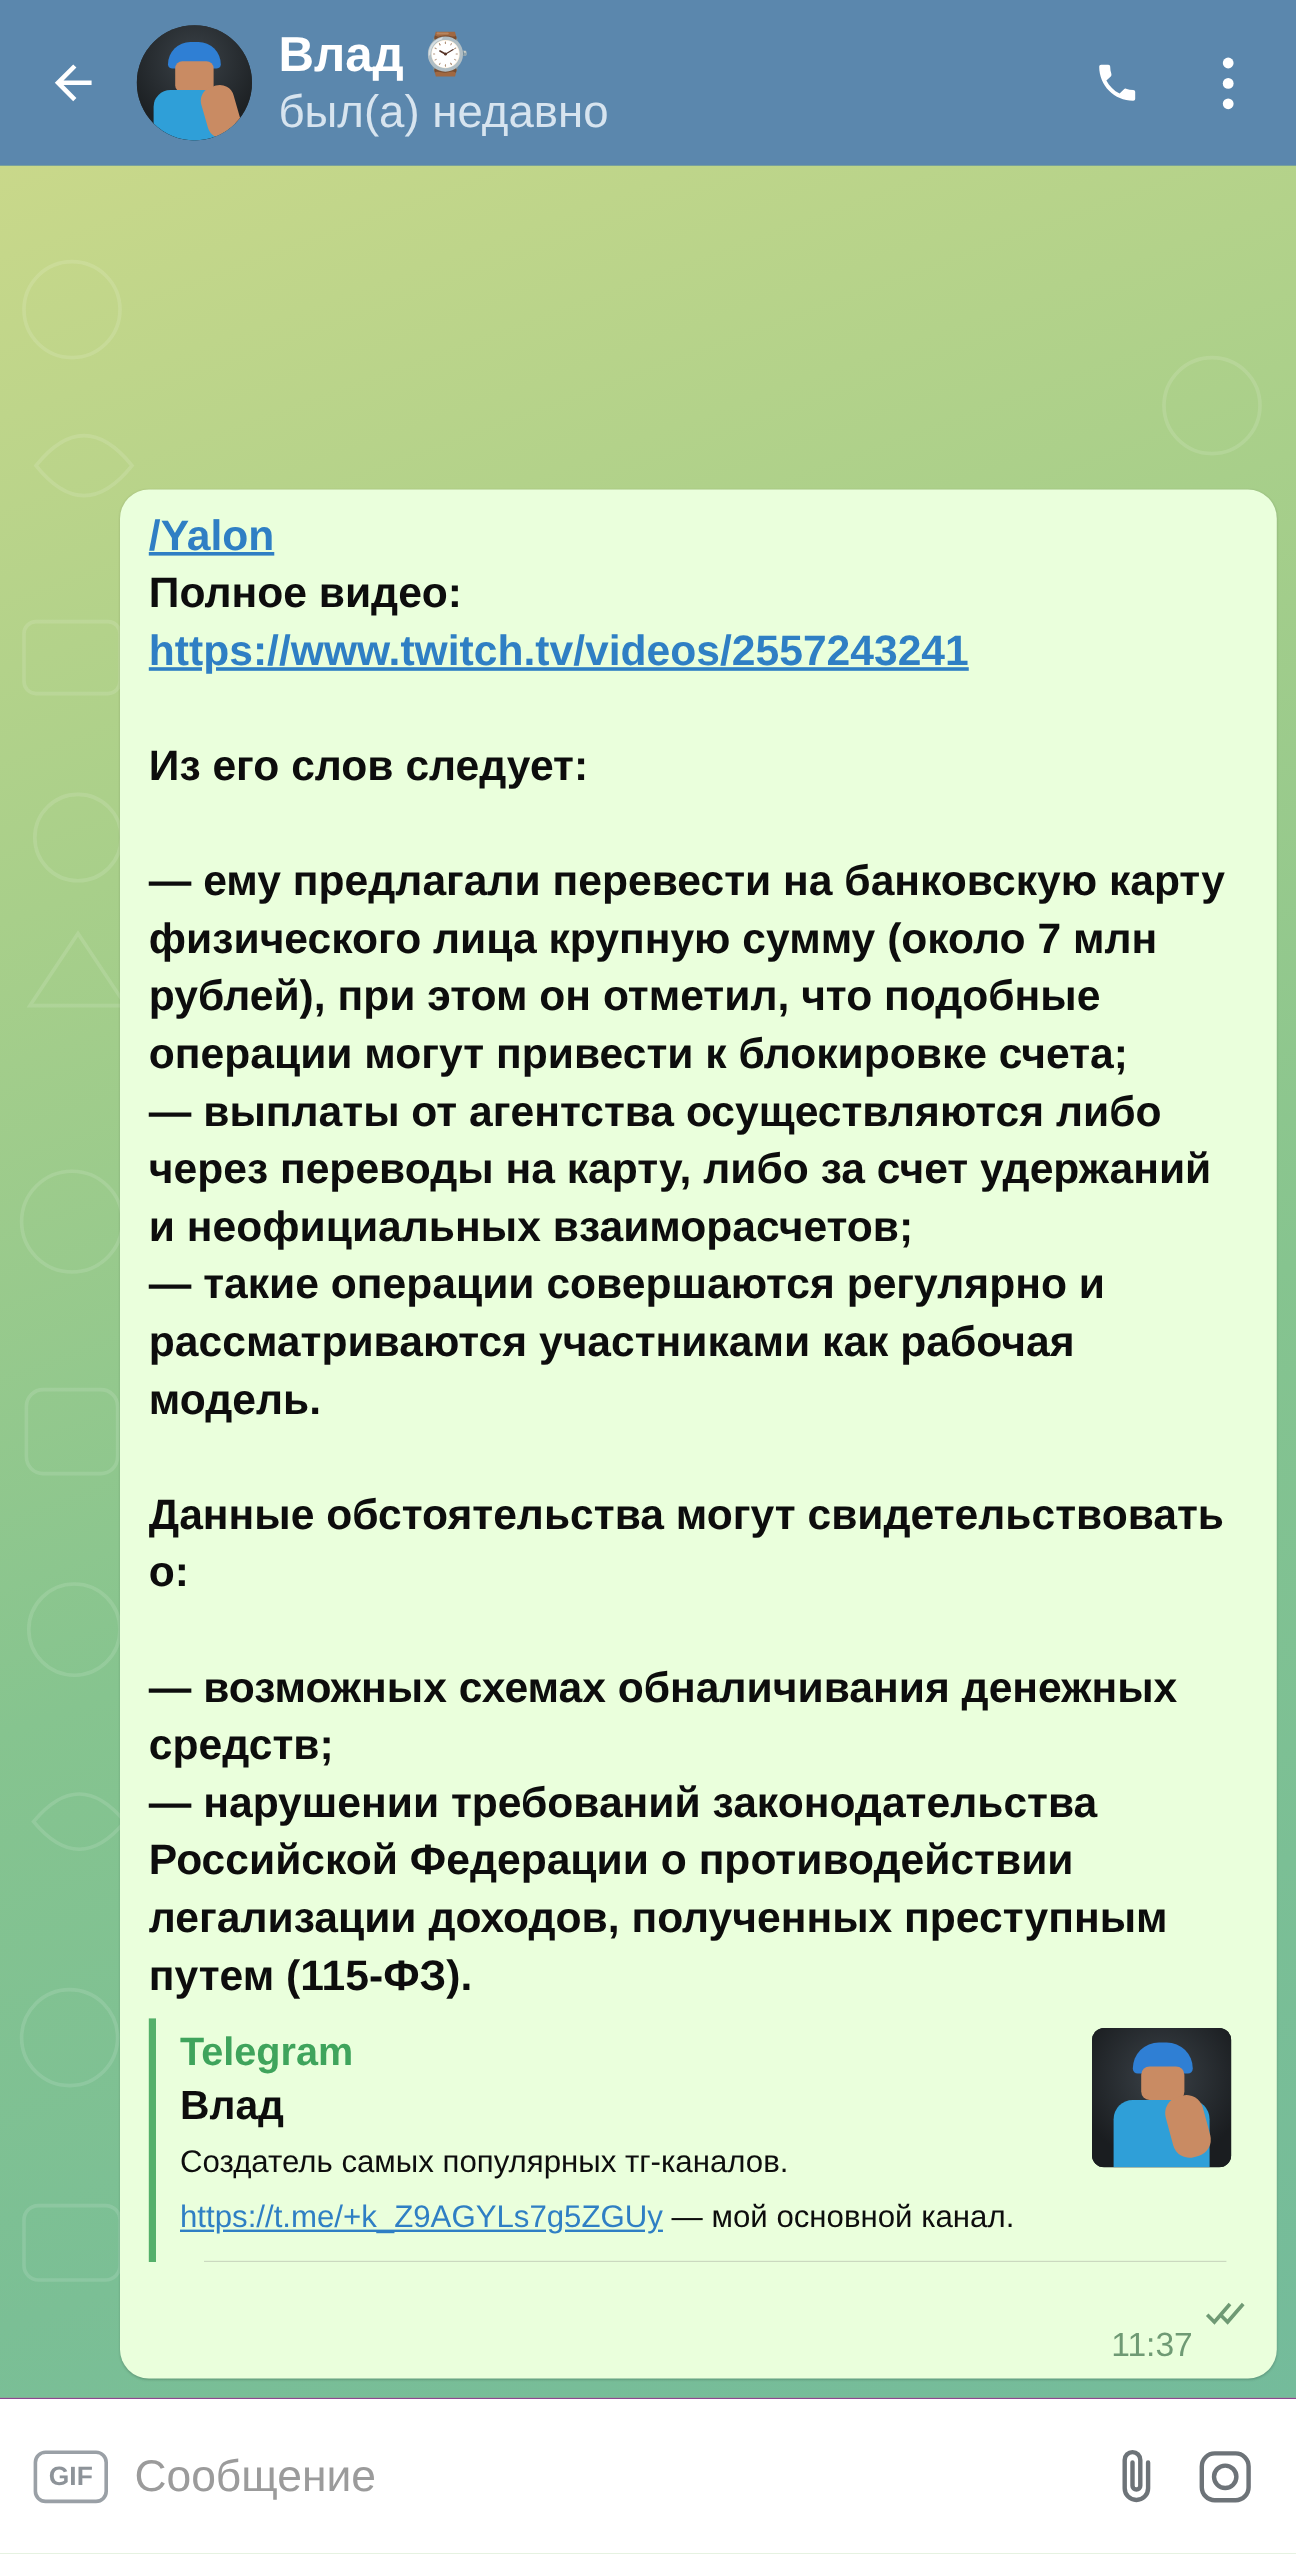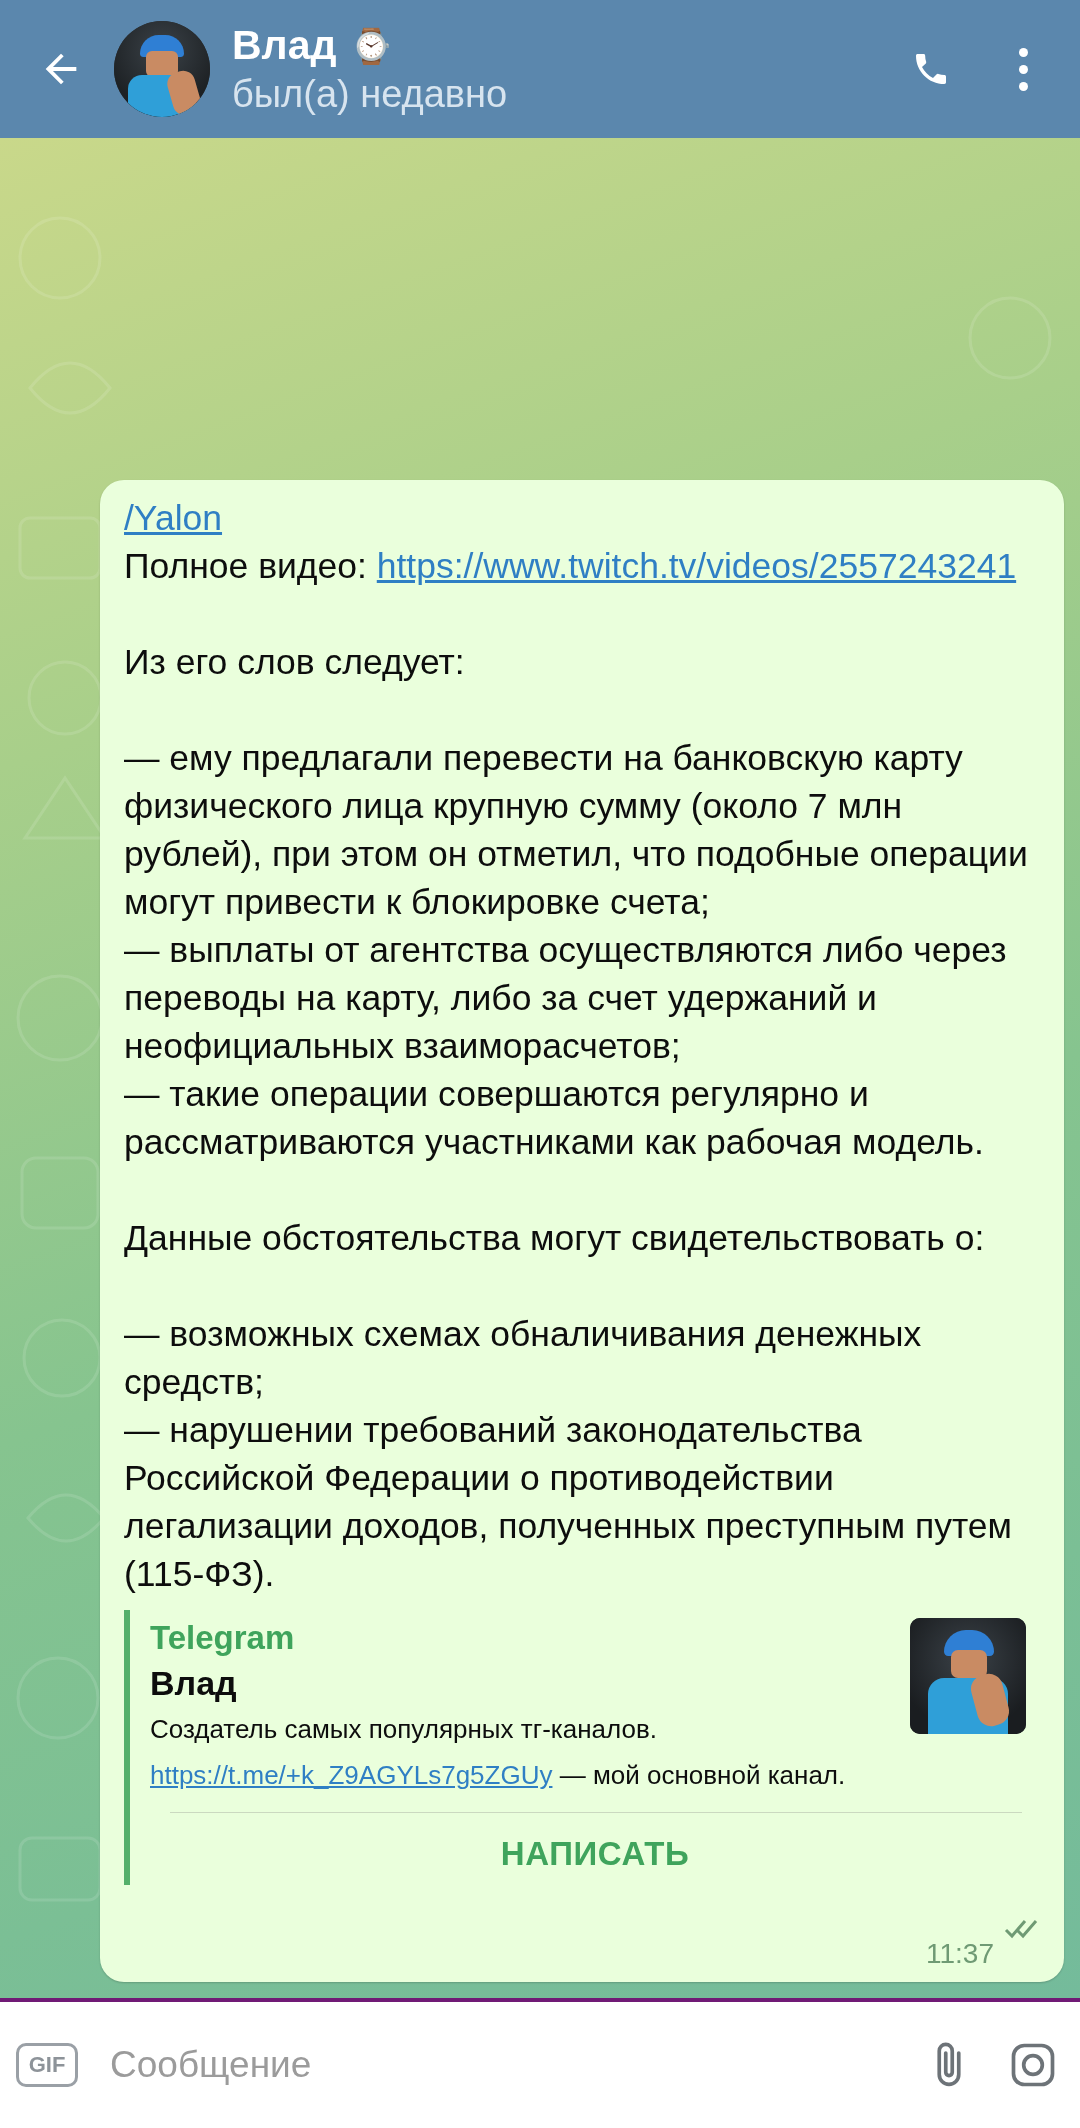--- a/index.html
+++ b/index.html
@@ -154,20 +154,21 @@
     background: #eaffdc;
     border-radius: 24px;
     padding: 14px 24px 12px 24px;
     box-shadow: 0 1px 2px rgba(0,0,0,.18);
   }
   .msg-text {
     font-size: 35.5px;
     line-height: 48px;
     color: #0d0d0d;
     word-wrap: break-word;
+    font-weight: bold;
   }
   .msg-text a, .lnk {
     color: #2f7fc4;
     text-decoration: underline;
   }
   .spacer { display: block; height: 48px; }
 
   
   .preview {
     margin-top: 12px;
@@ -235,24 +236,24 @@
   }
   .ticks { display: inline-block; }
   .ticks svg { width: 36px; height: 24px; }
 
   
   .composer {
     height: 130px;
     background: #ffffff;
     display: flex;
     align-items: center;
-    padding: 0 16px;
-    flex: 0 0 auto;
-    gap: 22px;
-    border-top: 4px solid #701a75;
+    padding: 0 28px;
+    flex: 0 0 auto;
+    gap: 12px;
+    border-top: 1px solid #701a75;
   }
   .gif-btn {
     width: 62px;
     height: 44px;
     border: 3px solid #9aa0a6;
     border-radius: 10px;
     display: flex;
     align-items: center;
     justify-content: center;
     font-size: 22px;
@@ -372,21 +373,20 @@
             <div class="t-bg"></div>
             <div class="t-cap"></div>
             <div class="t-face"></div>
             <div class="t-body"></div>
             <div class="t-arm"></div>
           </div>
           <div class="preview-site">Telegram</div>
           <div class="preview-title">Влад</div>
           <div class="preview-desc"><span>Создатель самых популярных тг-каналов. </span><a class="lnk" href="#">https://t.me/+k_Z9AGYLs7g5ZGUy</a><span> — мой основной канал.</span></div>
           <div class="preview-divider"></div>
-          <div class="write-btn">НАПИСАТЬ</div>
         </div>
 
         <div class="meta-row">
           <span class="msg-time">11:37</span>
           <span class="ticks">
             <svg viewBox="0 0 36 24">
               <path d="M2 13 l6 6 l13 -15" fill="none" stroke="#6f9a74" stroke-width="3"></path>
               <path d="M13 13 l6 6 l13 -15" fill="none" stroke="#6f9a74" stroke-width="3"></path>
             </svg>
           </span>

